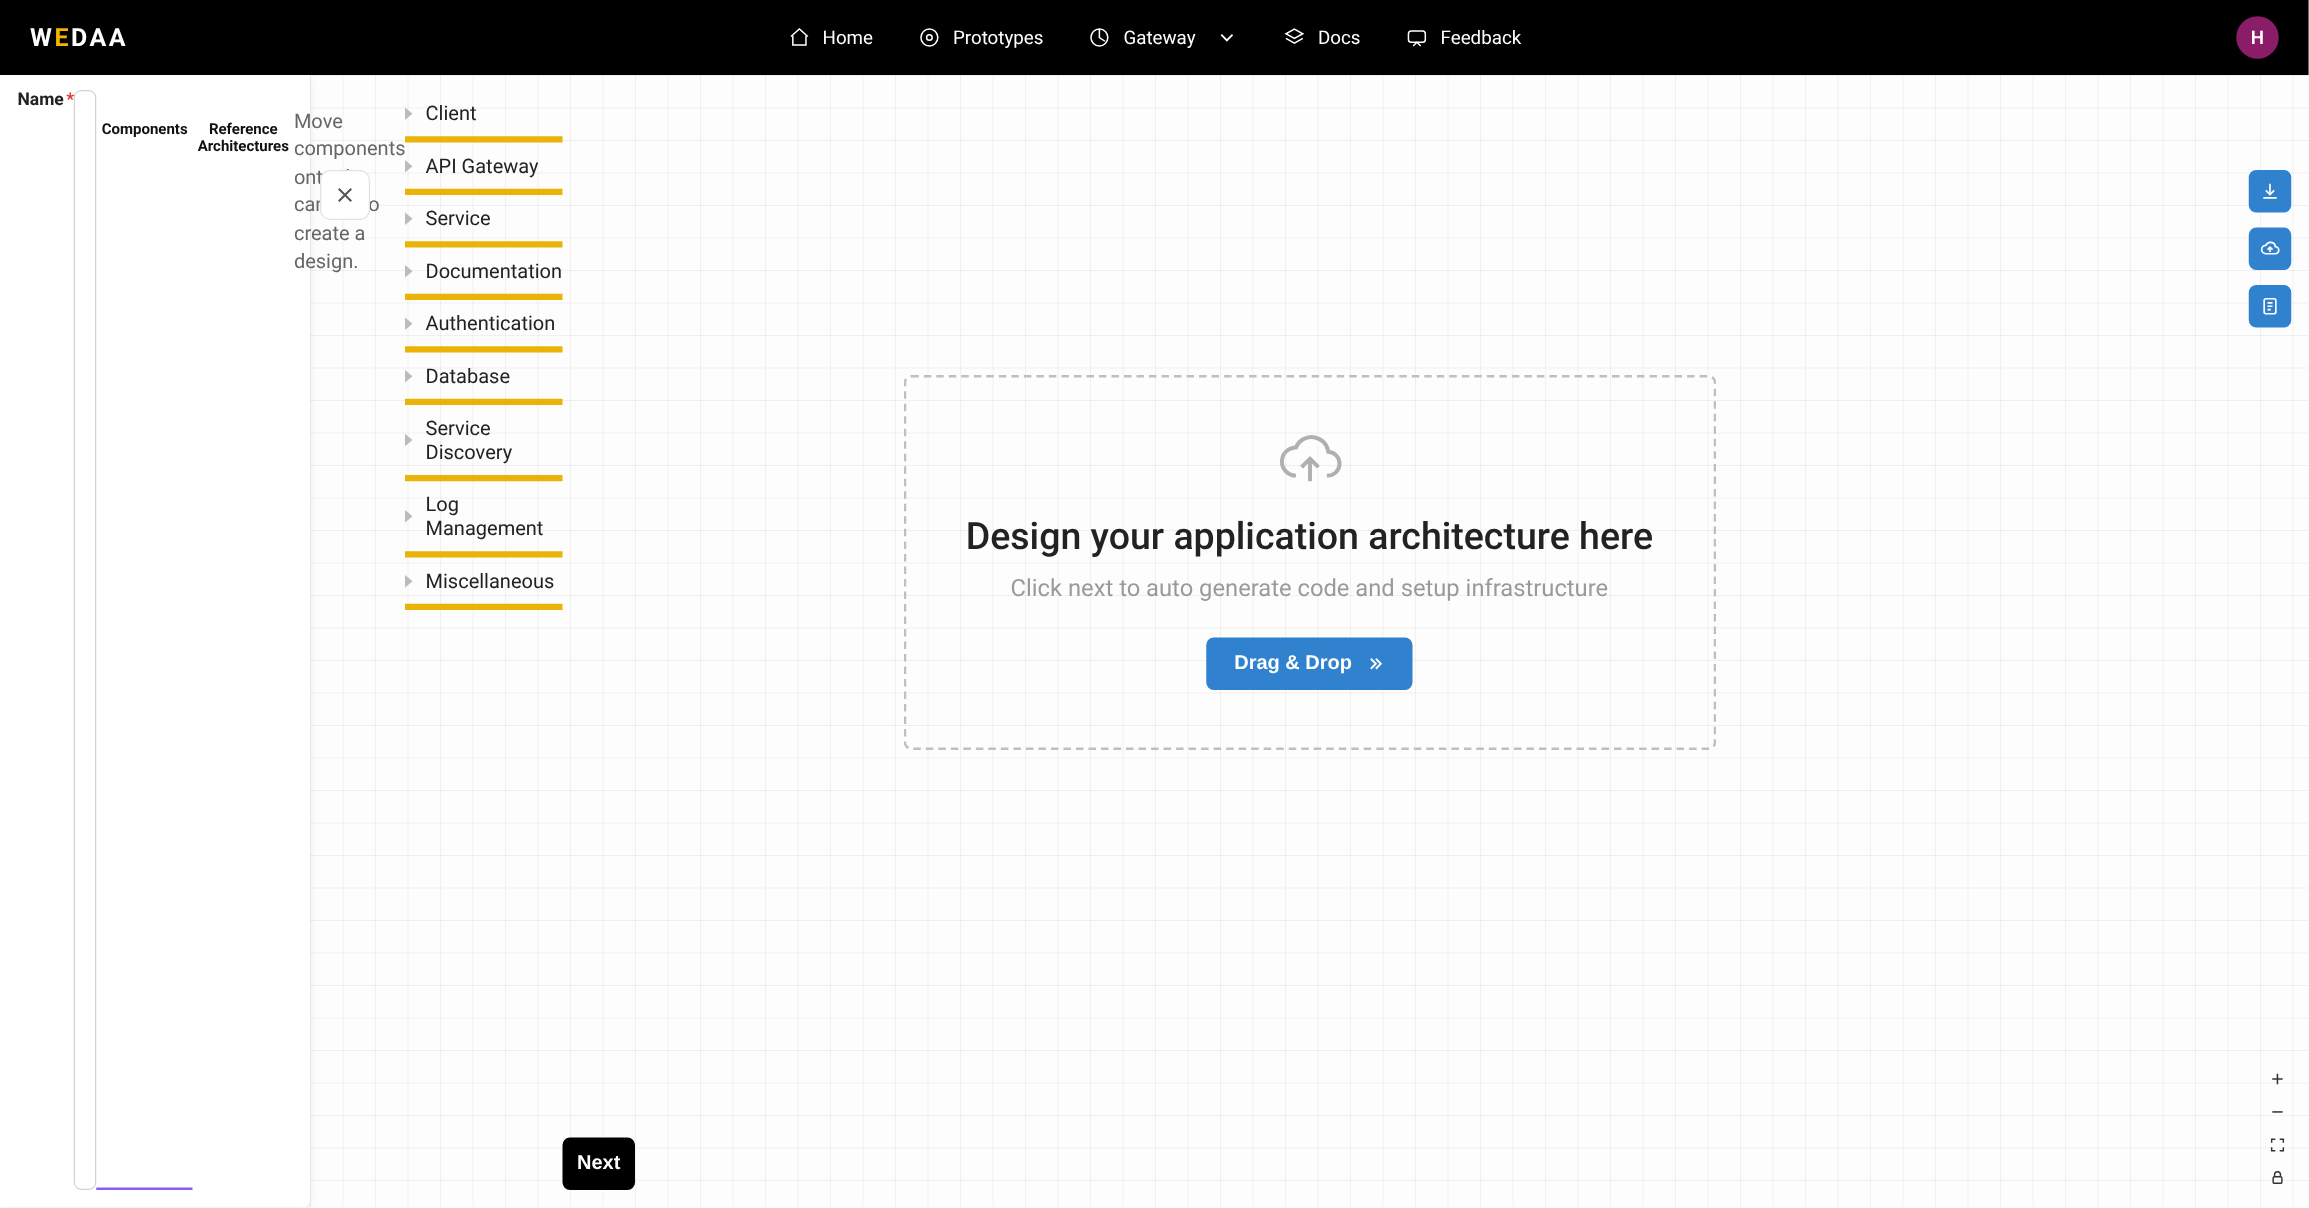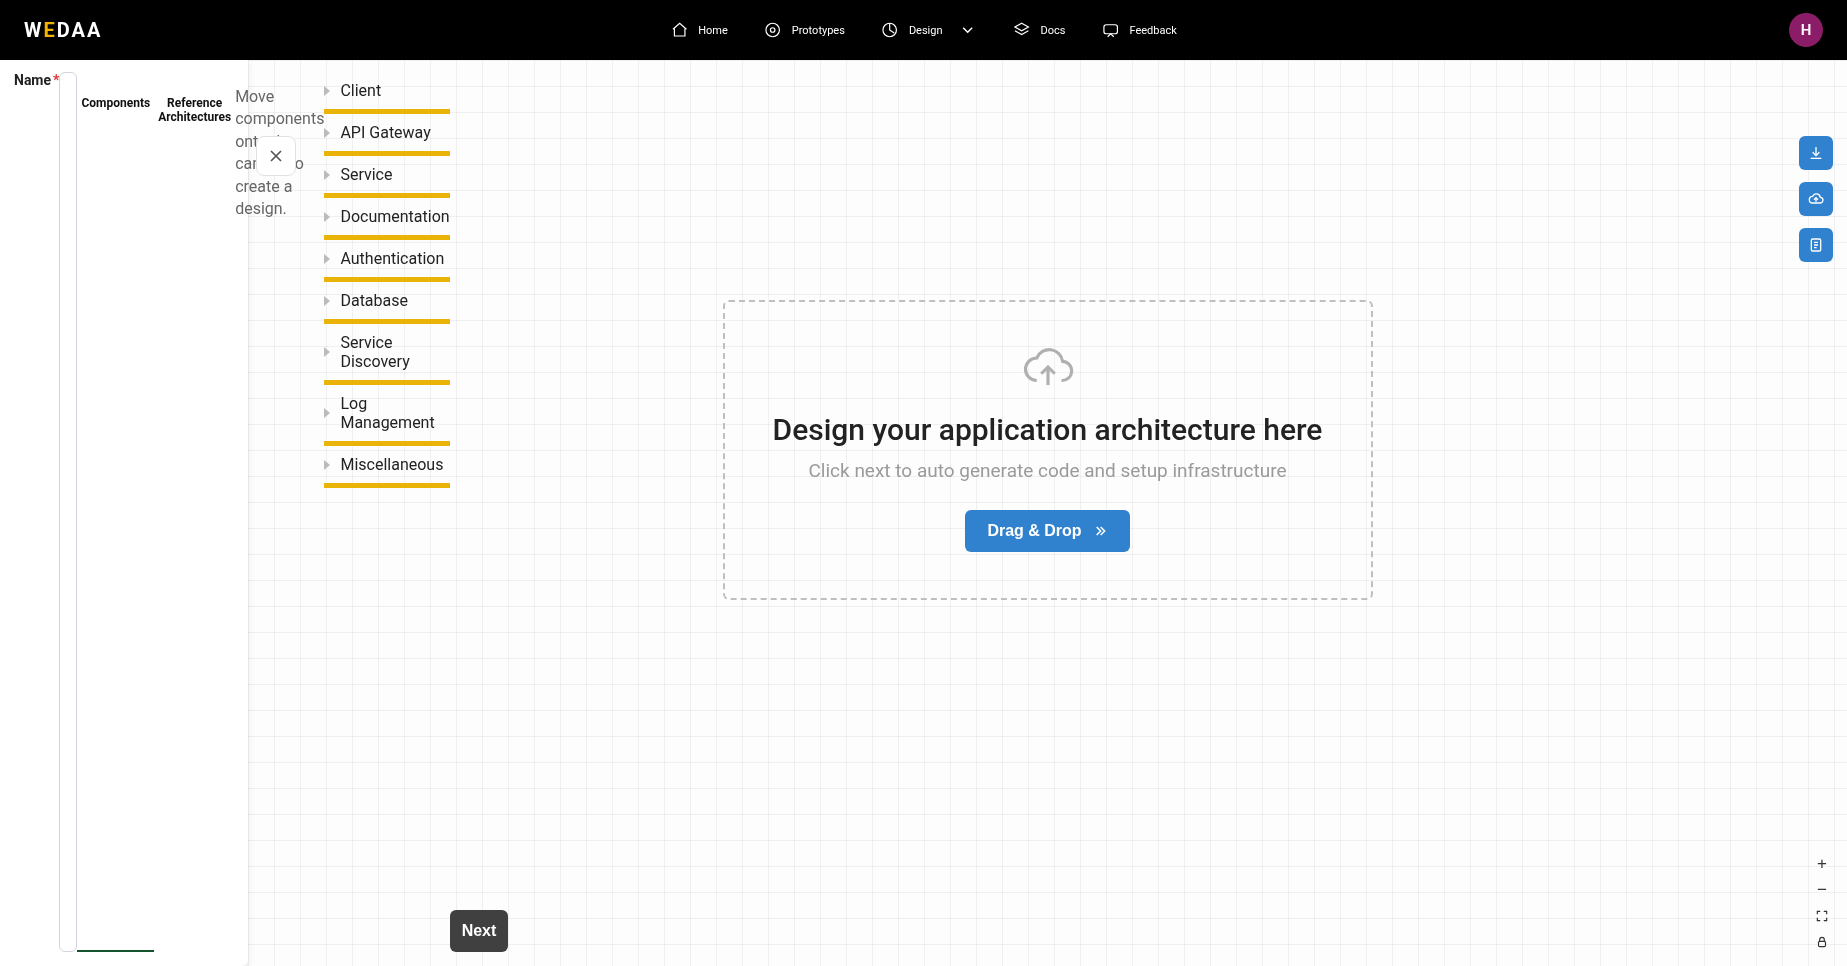--- a/index.html
+++ b/index.html
@@ -23,21 +23,21 @@
   display: flex;
   align-items: center;
 }
 .logo .e { color: #f5b301; font-weight: 700; }
 .nav { display: flex; gap: 36px; position: absolute; left: 50%; transform: translateX(-50%); }
 .nav-item {
   color: #fff;
   display: flex;
   align-items: center;
   gap: 10px;
-  font-size: 11px;
+  font-size: 15px;
   cursor: pointer;
 }
 .nav-item svg { width: 18px; height: 18px; flex-shrink: 0; }
 .nav-chevron { margin-left: 6px; }
 .avatar {
   margin-left: auto;
   width: 34px; height: 34px;
   border-radius: 50%;
   background: #8a1c68;
   color: #fff;
@@ -73,39 +73,39 @@
 .tabs { display: flex; margin-top: 16px; }
 .tab {
   flex: 1;
   text-align: center;
   font-size: 12px;
   font-weight: 700;
   padding: 8px 4px;
   cursor: pointer;
   color: #111;
 }
-.tab.active { border-bottom: 2px solid #14532d; }
+.tab.active { border-bottom: 2px solid #8b5cf6; }
 .hint { font-size: 16px; color: #666; margin-top: 14px; margin-bottom: 10px; line-height: 1.4; }
 .cat-list { }
 .cat-item {
   display: flex; align-items: center; gap: 10px;
   font-size: 16px; color: #222;
   padding: 9px 0;
   border-bottom: 5px solid #eab308;
   cursor: pointer;
 }
 .cat-item .tri {
   width: 0; height: 0;
   border-top: 5px solid transparent;
   border-bottom: 5px solid transparent;
   border-left: 6px solid #bbb;
 }
 .next-btn {
   margin-top: auto;
-  background: #404040;
+  background: #000000;
   color: #fff;
   border: none;
   border-radius: 6px;
   padding: 12px;
   font-size: 16px;
   font-weight: 700;
   cursor: pointer;
 }
 
 
@@ -214,21 +214,21 @@
           <circle cx="12" cy="12" r="9"></circle>
           <circle cx="12" cy="12" r="3"></circle>
         </svg>
       <span>Prototypes</span>
     </div>
     <div class="nav-item">
       <svg viewBox="0 0 24 24" fill="none" stroke="currentColor" stroke-width="1.6">
           <circle cx="12" cy="12" r="9"></circle>
           <path d="M12 3v9l6 4"></path>
         </svg>
-      <span>Design</span>
+      <span>Gateway</span>
       <svg class="nav-chevron" viewBox="0 0 24 24" fill="none" stroke="currentColor" stroke-width="2">
           <path d="m6 9 6 6 6-6"></path>
         </svg>
     </div>
     <div class="nav-item">
       <svg viewBox="0 0 24 24" fill="none" stroke="currentColor" stroke-width="1.6">
           <path d="m12 3 9 5-9 5-9-5 9-5Z"></path>
           <path d="M3 13l9 5 9-5"></path>
         </svg>
       <span>Docs</span>

